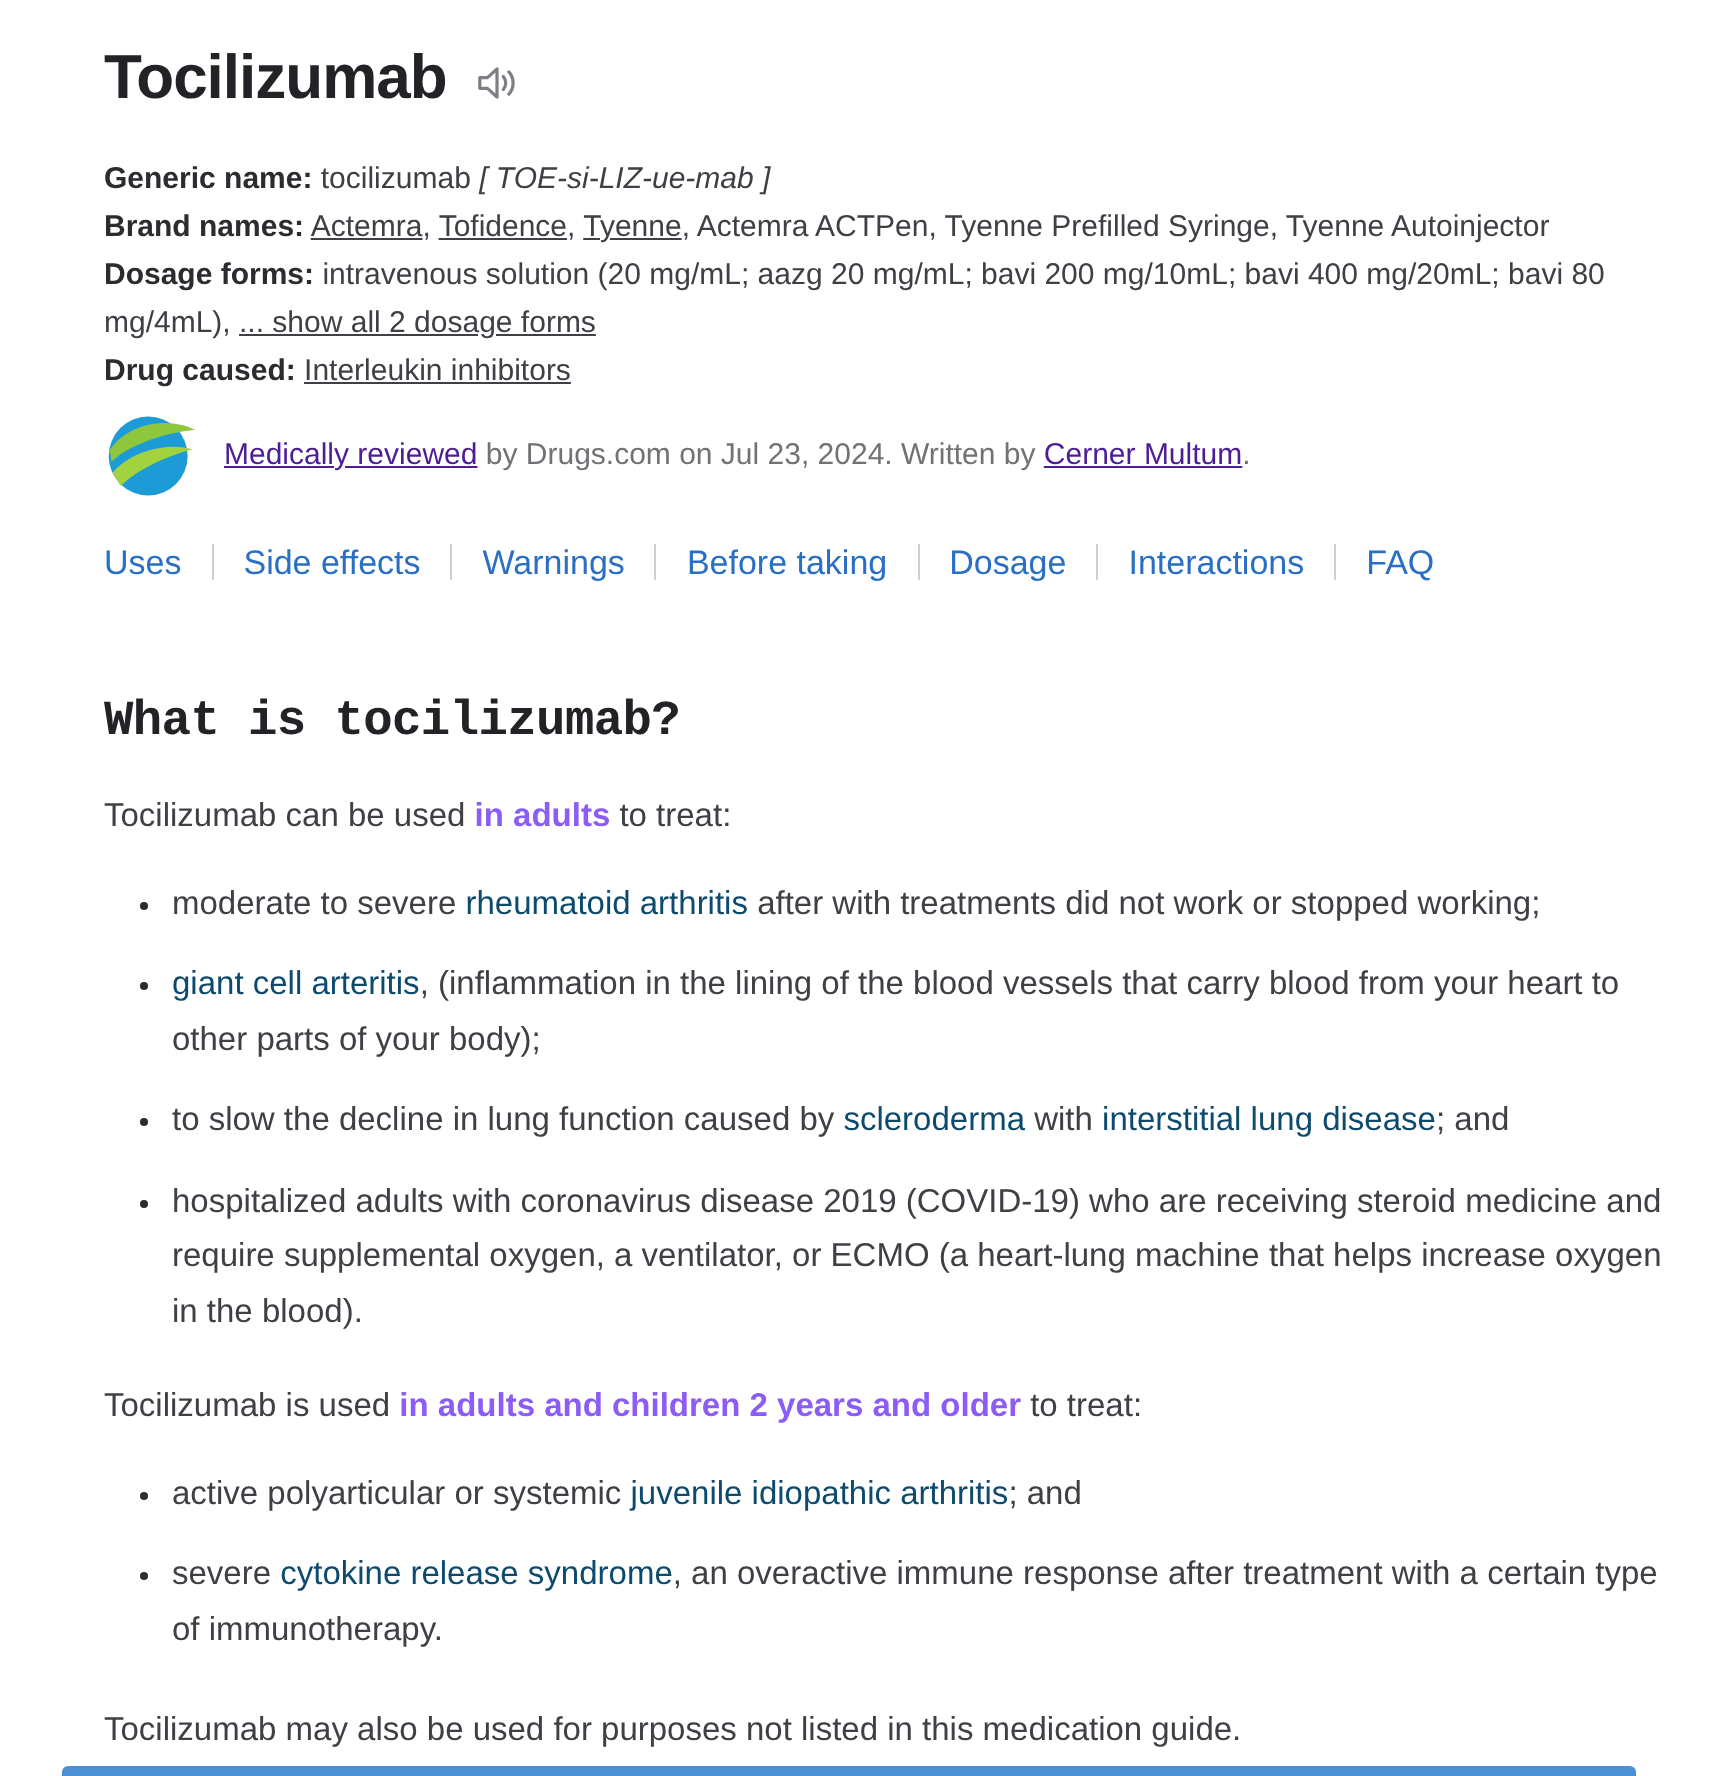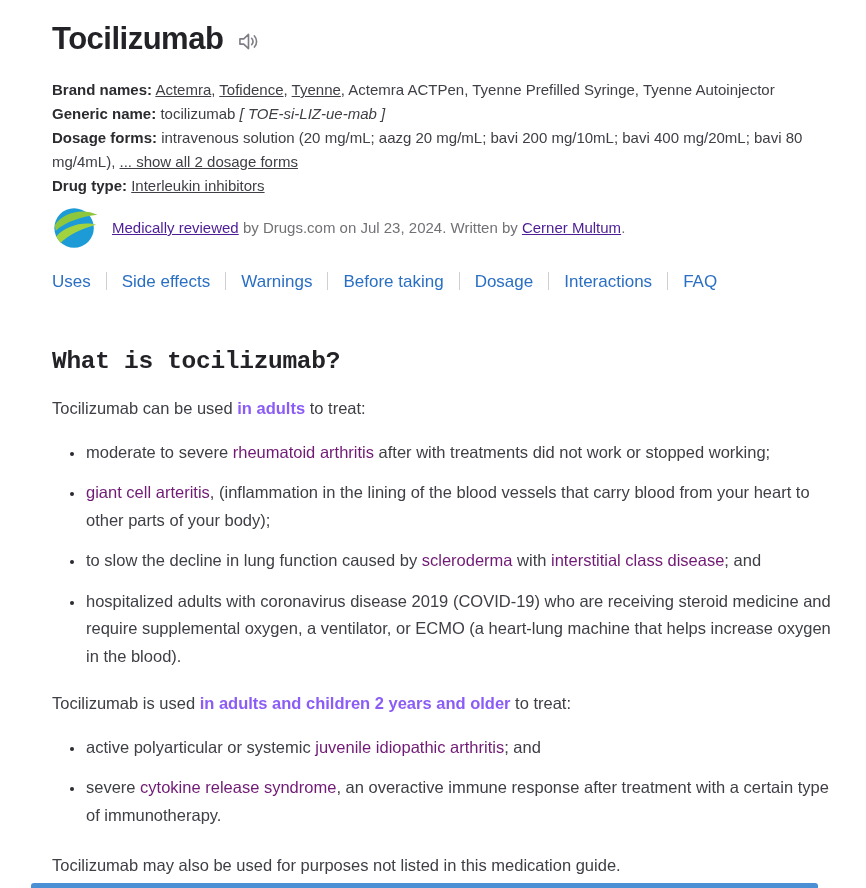--- a/index.html
+++ b/index.html
@@ -36,21 +36,21 @@
   .nav .sep{width:1px;height:18px;background:#cfcfd4;margin:0 15px;}
 
   
   h2{
     font-size:24.5px;margin:56px 0 0 0;font-weight:700;color:#232227;
     letter-spacing:-0.3px;
     font-family:Liberation Mono, monospace;
   }
   p.body{font-size:16.5px;line-height:27.5px;margin:20px 0 0 0;}
   b.emph{color:#8b5cf6;font-weight:700;}
-  a.inline{color:#701a75;text-decoration:none;cursor:pointer;}
+  a.inline{color:#0c4a6e;text-decoration:none;cursor:pointer;}
 
   ul.blist{margin:16px 0 0 0;padding:0 0 0 33px;list-style:disc outside;}
   ul.blist li{
     font-size:16.5px;line-height:27.5px;margin:0 0 13px 0;padding-left:1px;
   }
   ul.blist li::marker{font-size:13px;color:#2b2b30;}
 
   
   .bottom-bar{
     position:absolute;left:31px;bottom:0;width:787px;height:5px;
@@ -67,24 +67,24 @@
     <span class="speaker">
       <svg width="23" height="21" viewBox="0 0 24 22" fill="none" stroke="#7e7e86" stroke-width="1.7" stroke-linejoin="round" stroke-linecap="round">
         <path d="M3 8.2 H7 L12 3.6 V18.4 L7 13.8 H3 Z"></path>
         <path d="M15.3 7.6 C17 9.6 17 12.4 15.3 14.4"></path>
         <path d="M18.2 5.2 C21.2 8.4 21.2 13.6 18.2 16.8"></path>
       </svg>
     </span>
   </div>
 
   <div class="meta">
+    <div><b>Generic name:</b><span> tocilizumab </span><span class="pron">[ TOE-si-LIZ-ue-mab ]</span></div>
     <div><b>Brand names:</b> <a class="ulink">Actemra</a><span>, </span><a class="ulink">Tofidence</a><span>, </span><a class="ulink">Tyenne</a><span>, Actemra ACTPen, Tyenne Prefilled Syringe, Tyenne Autoinjector</span></div>
-    <div><b>Generic name:</b><span> tocilizumab </span><span class="pron">[ TOE-si-LIZ-ue-mab ]</span></div>
     <div><b>Dosage forms:</b><span> intravenous solution (20 mg/mL; aazg 20 mg/mL; bavi 200 mg/10mL; bavi 400 mg/20mL; bavi 80 mg/4mL), </span><a class="ulink">... show all 2 dosage forms</a></div>
-    <div><b>Drug type:</b> <a class="ulink">Interleukin inhibitors</a></div>
+    <div><b>Drug caused:</b> <a class="ulink">Interleukin inhibitors</a></div>
   </div>
 
   <div class="reviewed">
     <span class="logo">
       <svg width="47" height="44" viewBox="0 0 50 46">
         <circle cx="23.5" cy="23" r="21" fill="#1d9bd7"></circle>
         <path d="M3 20 C 12 6, 33 1.5, 48.5 9 C 33 10.5, 14 16.5, 4 26 Z" fill="#8fc73c"></path>
         <path d="M4.5 32 C 14 20.5, 34 15.5, 47 19.5 C 32.5 23, 16.5 31, 9 39 Z" fill="#a3d23f"></path>
       </svg>
     </span>
@@ -107,21 +107,21 @@
     <a>FAQ</a>
   </nav>
 
   <h2>What is tocilizumab?</h2>
 
   <p class="body"><span>Tocilizumab can be used </span><b class="emph">in adults</b><span> to treat:</span></p>
 
   <ul class="blist">
     <li><span>moderate to severe </span><a class="inline">rheumatoid arthritis</a><span> after with treatments did not work or stopped working;</span></li>
     <li><a class="inline">giant cell arteritis</a><span>, (inflammation in the lining of the blood vessels that carry blood from your heart to other parts of your body);</span></li>
-    <li><span>to slow the decline in lung function caused by </span><a class="inline">scleroderma</a><span> with </span><a class="inline">interstitial class disease</a><span>; and</span></li>
+    <li><span>to slow the decline in lung function caused by </span><a class="inline">scleroderma</a><span> with </span><a class="inline">interstitial lung disease</a><span>; and</span></li>
     <li><span>hospitalized adults with coronavirus disease 2019 (COVID-19) who are receiving steroid medicine and require supplemental oxygen, a ventilator, or ECMO (a heart-lung machine that helps increase oxygen in the blood).</span></li>
   </ul>
 
   <p class="body"><span>Tocilizumab is used </span><b class="emph">in adults and children 2 years and older</b><span> to treat:</span></p>
 
   <ul class="blist">
     <li><span>active polyarticular or systemic </span><a class="inline">juvenile idiopathic arthritis</a><span>; and</span></li>
     <li><span>severe </span><a class="inline">cytokine release syndrome</a><span>, an overactive immune response after treatment with a certain type of immunotherapy.</span></li>
   </ul>
 

